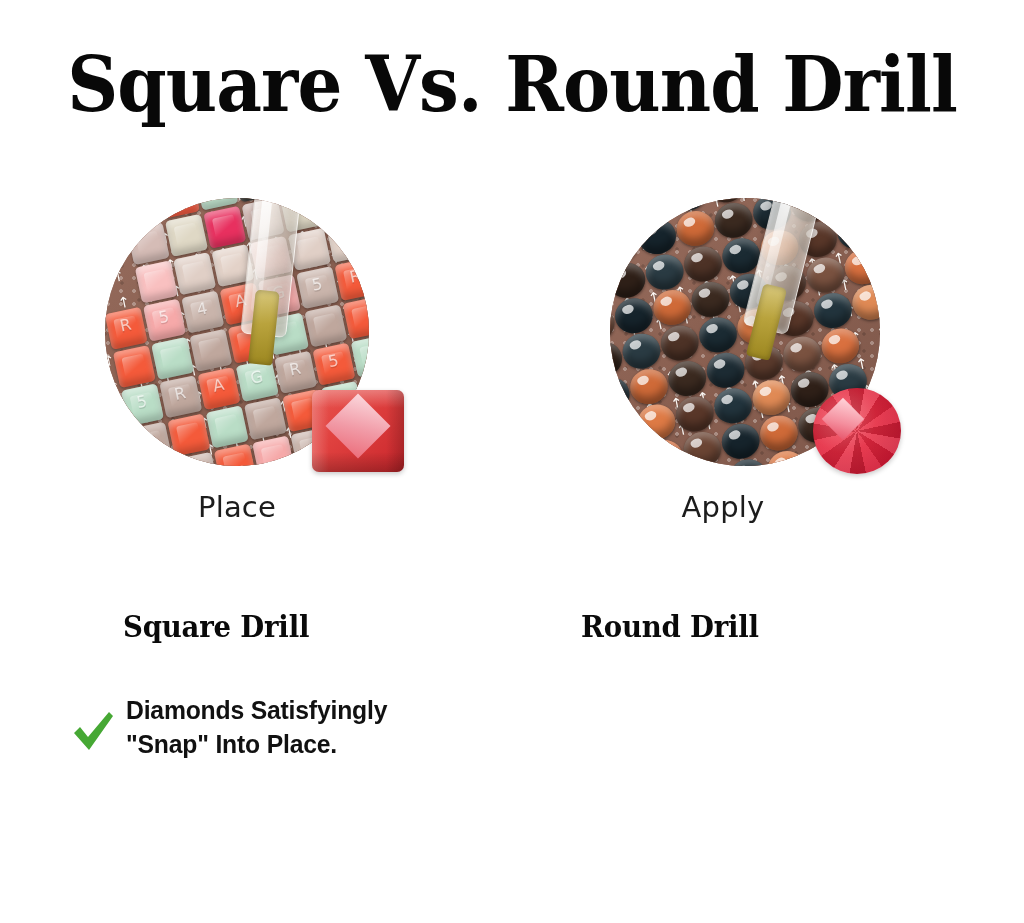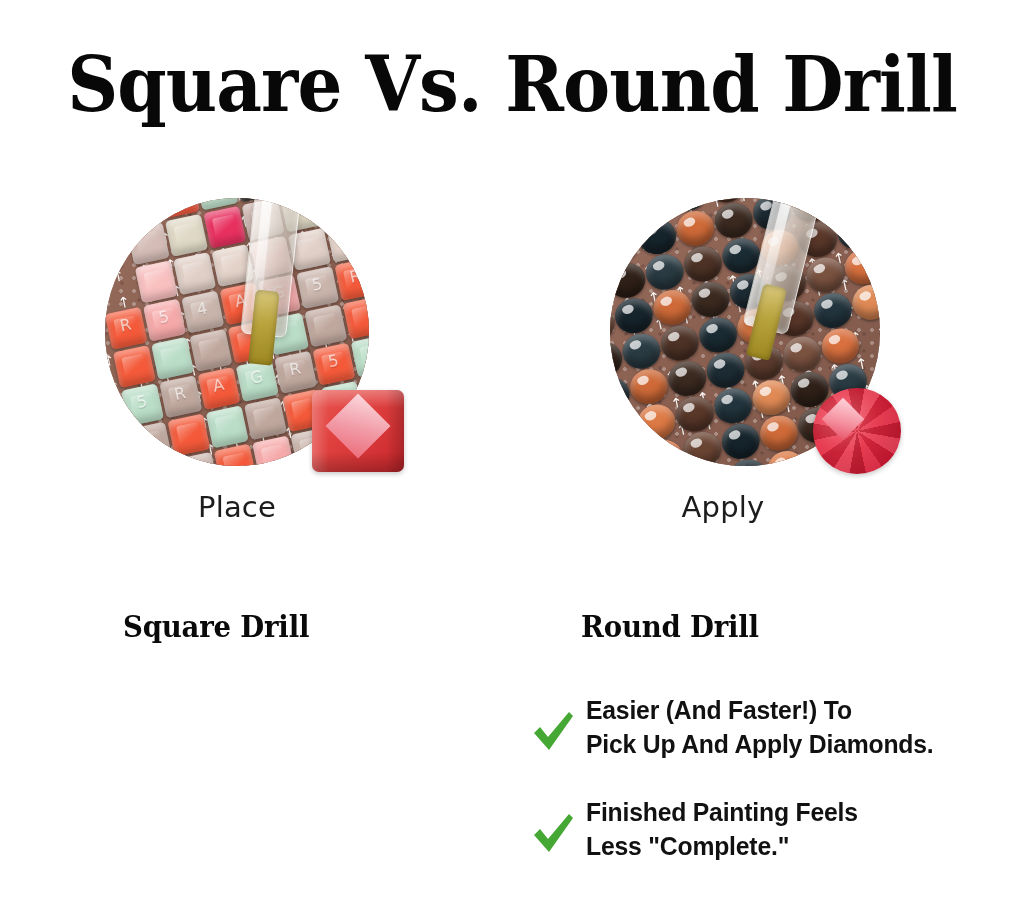--- a/index.html
+++ b/index.html
@@ -758,36 +758,25 @@
     </div>
   </div>
 
   <div class="caption left">Place</div>
   <div class="caption right">Apply</div>
 
   <div class="col-heading left">Square Drill</div>
   <div class="col-heading right">Round Drill</div>
 
   <div class="bullets left">
-  </div>
-
-  <div class="bullets right">
     <div class="bullet">
       <span class="check">
         <svg viewBox="0 0 46 46">
             <path d="M4 25 L10 19 L18 29 L39 4 L43 8 L19 42 Z" fill="#46A834"></path>
           </svg>
       </span>
-      <span class="bullet-text">Easier (And Faster!) To
-Pick Up And Apply Diamonds.</span>
-    </div>
-    <div class="bullet">
-      <span class="check">
-        <svg viewBox="0 0 46 46">
-            <path d="M4 25 L10 19 L18 29 L39 4 L43 8 L19 42 Z" fill="#46A834"></path>
-          </svg>
-      </span>
-      <span class="bullet-text">Finished Painting Feels
-Less "Complete."</span>
+      <span class="bullet-text">Diamonds Satisfyingly
+"Snap" Into Place.</span>
     </div>
   </div>
 
+
 </div>
 
 </body></html>

